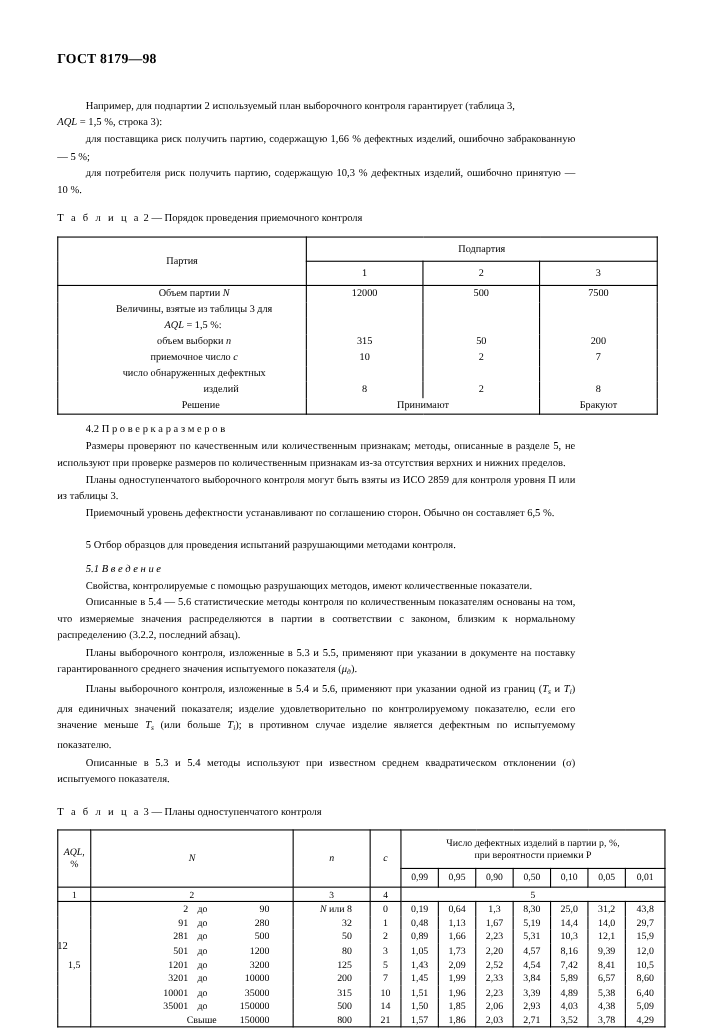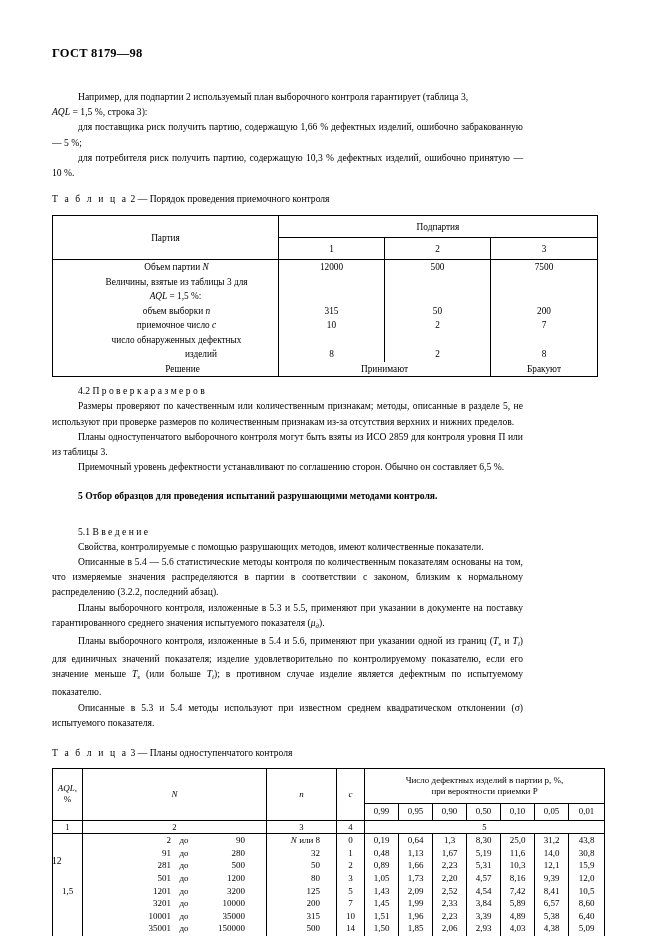--- a/index.html
+++ b/index.html
@@ -36,21 +36,21 @@
     text-align: justify;
     text-indent: 26px;
   }
   p.noindent { text-indent: 0; }
   .it { font-style: italic; }
   .sub {
     font-size: 6.8px;
     vertical-align: -0.28em;
     font-style: italic;
   }
-  .bold { font-weight: bold; }
+  .bold { font-weight: normal; }
   .caption {
     font-size: 9.6px;
     margin: 0;
     line-height: 14px;
   }
   .cap-sp { letter-spacing: 2.1px; }
 
   
   table {
     border-collapse: collapse;
@@ -227,21 +227,21 @@
     </tbody>
       </table>
   </div>
 
   <p class="noindent" style="margin-top:6px; text-indent:26px;"><span>4.2 </span><span>П р о в е р к а  р а з м е р о в</span></p>
   <p>Размеры проверяют по качественным или количественным признакам; методы, описанные в разделе 5, не используют при проверке размеров по количественным признакам из-за отсутствия верхних и нижних пределов.</p>
   <p>Планы одноступенчатого выборочного контроля могут быть взяты из ИСО 2859 для контроля уровня П или из таблицы 3.</p>
   <p>Приемочный уровень дефектности устанавливают по соглашению сторон. Обычно он составляет 6,5 %.</p>
 
   <p class="bold" style="margin-top:14px; text-indent:26px;">5 Отбор образцов для проведения испытаний разрушающими методами контроля.</p>
-  <p style="margin-top:20px;"><span>5.1 </span><span>В в е д е н и е</span></p>
+  <p style="margin-top:6px;font-style:italic;"><span>5.1 </span><span>В в е д е н и е</span></p>
   <p>Свойства, контролируемые с помощью разрушающих методов, имеют количественные показатели.</p>
   <p>Описанные в 5.4 — 5.6 статистические методы контроля по количественным показателям основаны на том, что измеряемые значения распределяются в партии в соответствии с законом, близким к нормальному распределению (3.2.2, последний абзац).</p>
   <p><span>Планы выборочного контроля, изложенные в 5.3 и 5.5, применяют при указании в документе на поставку гарантированного среднего значения испытуемого показателя (</span><span class="it">μ</span><span class="sub">д</span><span>).</span></p>
   <p><span>Планы выборочного контроля, изложенные в 5.4 и 5.6, применяют при указании одной из границ (</span><span class="it">T</span><span class="sub">s</span><span> и </span><span class="it">T</span><span class="sub">i</span><span>) для единичных значений показателя; изделие удовлетворительно по контролируемому показателю, если его значение меньше </span><span class="it">T</span><span class="sub">s</span><span> (или больше </span><span class="it">T</span><span class="sub">i</span><span>); в противном случае изделие является дефектным по испытуемому показателю.</span></p>
   <p><span>Описанные в 5.3 и 5.4 методы используют при известном среднем квадратическом отклонении (</span><span>σ</span><span>) испытуемого показателя.</span></p>
 
   <div class="caption" style="margin-top:16px;"><span class="cap-sp">Т а б л и ц а</span> <span>3</span> <span>—</span> <span>Планы одноступенчатого контроля</span></div>
 
   <div class="t3-wrap">
     <table class="t3">
@@ -309,23 +309,23 @@
                 <span class="ndo">до</span>
                 <span class="nto">280</span>
               </div>
             </td>
         <td class="nsamp">32</td>
         <td class="cval">1</td>
         <td class="pv">0,48</td>
         <td class="pv">1,13</td>
         <td class="pv">1,67</td>
         <td class="pv">5,19</td>
-        <td class="pv">11,6</td>
+        <td class="pv">14,4</td>
         <td class="pv">14,0</td>
-        <td class="pv">30,8</td>
+        <td class="pv">29,7</td>
       </tr>
       <tr>
         <td>
               <div class="nrange">
                 <span class="nfrom">281</span>
                 <span class="ndo">до</span>
                 <span class="nto">500</span>
               </div>
             </td>
         <td class="nsamp">50</td>

